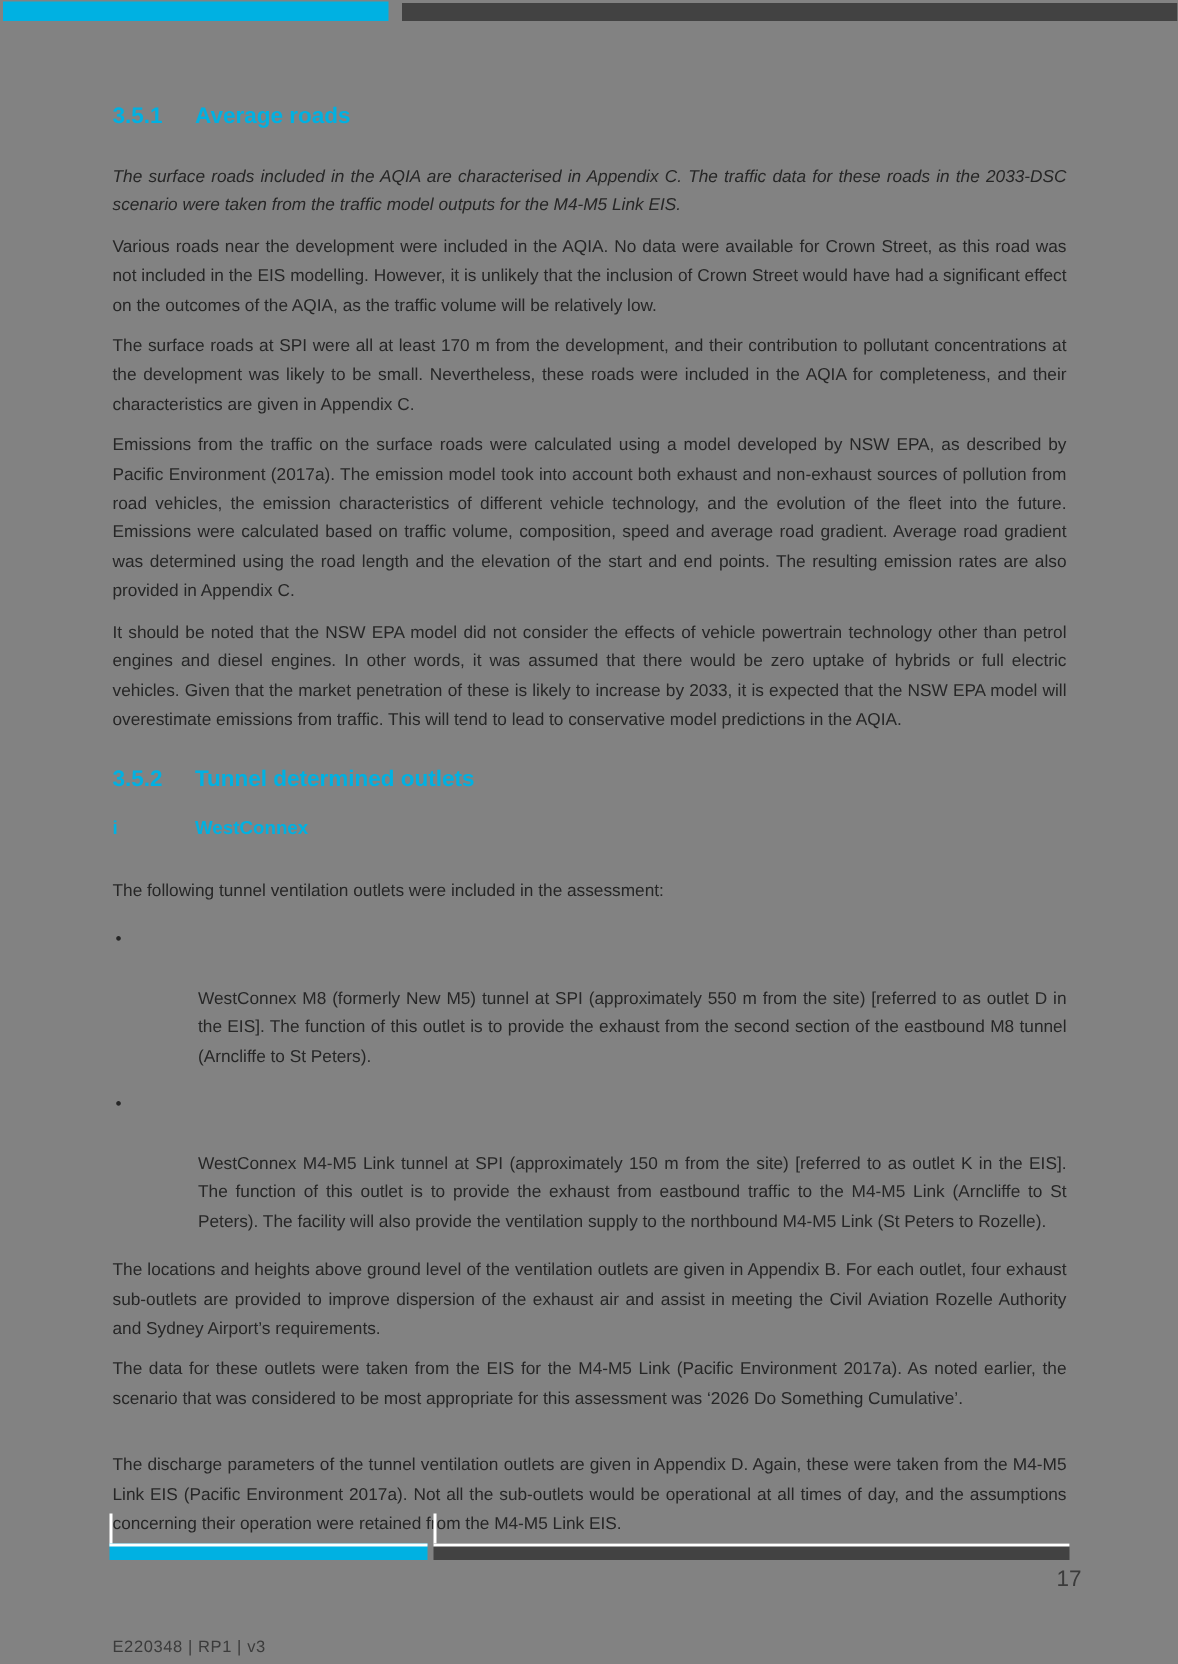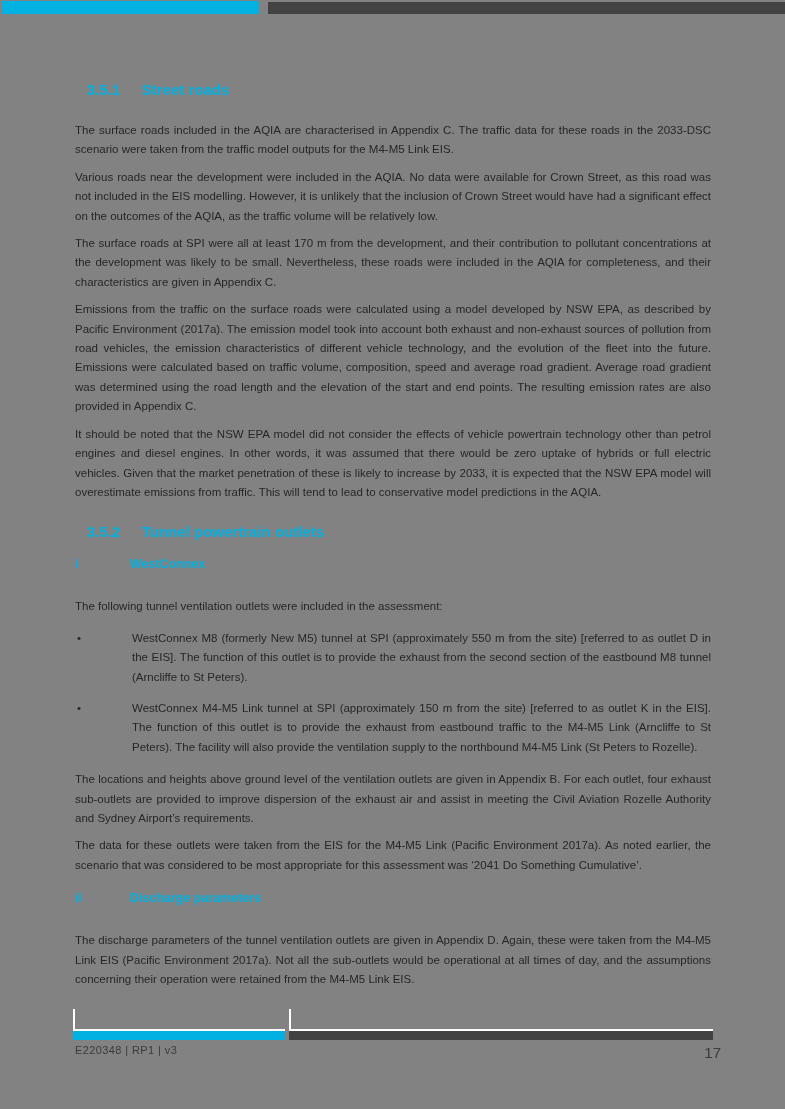--- a/index.html
+++ b/index.html
@@ -16,52 +16,52 @@
   .top-cyan { position: absolute; left: 2px; top: 1px; width: 257px; height: 13px; background: #00b1e2; }
   .top-dark { position: absolute; left: 268px; top: 2px; width: 517px; height: 12px; background: #424242; }
 
   
   .content {
     position: absolute; left: 75px; top: 68px; width: 636px;
     color: #262626; font-size: 11.5px; line-height: 19.4px;
     filter: blur(0.45px);
   }
   h2.sec {
-    margin: 12px; display: flex;
+    margin: 0; display: flex;
     font-size: 15px; line-height: 19px; font-weight: bold;
     color: #00b1e2;
   }
   h2.sec .num { width: 55px; flex: none; }
   h2.sec.later { margin-top: 20px; }
 
   h3.sub {
     margin: 15px 0 0; display: flex;
     font-size: 12.5px; line-height: 16px; font-weight: bold;
     color: #00b1e2;
   }
   h3.sub .num { width: 55px; flex: none; }
 
   p { margin: 8px 0 0; text-align: justify; }
-  p.mt-lg { margin-top: 22px; }
+  p.mt-lg { margin-top: 22px; font-style: italic; }
   p.mt-md { margin-top: 25px; }
   p.after-bullets { margin-top: 13px; }
 
   .bullet { display: flex; margin-top: 12px; }
   .bullet .marker { width: 55px; flex: none; padding-left: 2px; }
-  .bullet .btxt { flex: 1; text-align: justify; }
+  .bullet .btxt { flex: 1; text-align: justify; margin-top: 40px; }
 
   
   .tick { position: absolute; top: 1009px; width: 2px; height: 22px; background: #ffffff; }
   .tick.t1 { left: 73px; }
   .tick.t2 { left: 289px; }
   .fbar { position: absolute; top: 1029px; height: 11px; border-top: 2px solid #ffffff; box-sizing: border-box; }
   .fbar.cyan { left: 73px; width: 212px; background: #00b1e2; }
   .fbar.dark { left: 289px; width: 424px; background: #424242; }
   .footer-ref {
-    position: absolute; left: 75px; top: 1044px;
+    position: absolute; left: 75px; top: 1092px;
     font-size: 11px; color: #3b3b3b; letter-spacing: 0.4px;
     filter: blur(0.45px);
   }
   .page-num {
     position: absolute; right: 64px; top: 1044px;
     font-size: 15px; color: #3b3b3b;
     filter: blur(0.45px);
   }
 </style>
 </head>
@@ -69,57 +69,53 @@
 
 <div class="page">
 
   <div class="top-cyan"></div>
   <div class="top-dark"></div>
 
   <main class="content">
 
     <h2 class="sec">
       <span class="num">3.5.1</span>
-      <span>Street roads</span>
+      <span>Average roads</span>
     </h2>
 
     <p class="mt-lg">The surface roads included in the AQIA are characterised in Appendix C. The traffic data for these roads in the 2033-DSC scenario were taken from the traffic model outputs for the M4-M5 Link EIS.</p>
     <p>Various roads near the development were included in the AQIA. No data were available for Crown Street, as this road was not included in the EIS modelling. However, it is unlikely that the inclusion of Crown Street would have had a significant effect on the outcomes of the AQIA, as the traffic volume will be relatively low.</p>
     <p>The surface roads at SPI were all at least 170 m from the development, and their contribution to pollutant concentrations at the development was likely to be small. Nevertheless, these roads were included in the AQIA for completeness, and their characteristics are given in Appendix C.</p>
     <p>Emissions from the traffic on the surface roads were calculated using a model developed by NSW EPA, as described by Pacific Environment (2017a). The emission model took into account both exhaust and non-exhaust sources of pollution from road vehicles, the emission characteristics of different vehicle technology, and the evolution of the fleet into the future. Emissions were calculated based on traffic volume, composition, speed and average road gradient. Average road gradient was determined using the road length and the elevation of the start and end points. The resulting emission rates are also provided in Appendix C.</p>
     <p>It should be noted that the NSW EPA model did not consider the effects of vehicle powertrain technology other than petrol engines and diesel engines. In other words, it was assumed that there would be zero uptake of hybrids or full electric vehicles. Given that the market penetration of these is likely to increase by 2033, it is expected that the NSW EPA model will overestimate emissions from traffic. This will tend to lead to conservative model predictions in the AQIA.</p>
 
     <h2 class="sec later">
       <span class="num">3.5.2</span>
-      <span>Tunnel powertrain outlets</span>
+      <span>Tunnel determined outlets</span>
     </h2>
 
     <h3 class="sub">
       <span class="num">i</span>
       <span>WestConnex</span>
     </h3>
 
     <p class="mt-md">The following tunnel ventilation outlets were included in the assessment:</p>
 
     <div class="bullet">
       <span class="marker">•</span>
       <span class="btxt">WestConnex M8 (formerly New M5) tunnel at SPI (approximately 550 m from the site) [referred to as outlet D in the EIS]. The function of this outlet is to provide the exhaust from the second section of the eastbound M8 tunnel (Arncliffe to St Peters).</span>
     </div>
     <div class="bullet">
       <span class="marker">•</span>
       <span class="btxt">WestConnex M4-M5 Link tunnel at SPI (approximately 150 m from the site) [referred to as outlet K in the EIS]. The function of this outlet is to provide the exhaust from eastbound traffic to the M4-M5 Link (Arncliffe to St Peters). The facility will also provide the ventilation supply to the northbound M4-M5 Link (St Peters to Rozelle).</span>
     </div>
 
     <p class="after-bullets">The locations and heights above ground level of the ventilation outlets are given in Appendix B. For each outlet, four exhaust sub-outlets are provided to improve dispersion of the exhaust air and assist in meeting the Civil Aviation Rozelle Authority and Sydney Airport’s requirements.</p>
-    <p>The data for these outlets were taken from the EIS for the M4-M5 Link (Pacific Environment 2017a). As noted earlier, the scenario that was considered to be most appropriate for this assessment was ‘2041 Do Something Cumulative’.</p>
+    <p>The data for these outlets were taken from the EIS for the M4-M5 Link (Pacific Environment 2017a). As noted earlier, the scenario that was considered to be most appropriate for this assessment was ‘2026 Do Something Cumulative’.</p>
 
-    <h3 class="sub">
-      <span class="num">ii</span>
-      <span>Discharge parameters</span>
-    </h3>
 
     <p class="mt-md">The discharge parameters of the tunnel ventilation outlets are given in Appendix D. Again, these were taken from the M4-M5 Link EIS (Pacific Environment 2017a). Not all the sub-outlets would be operational at all times of day, and the assumptions concerning their operation were retained from the M4-M5 Link EIS.</p>
 
   </main>
 
   <div class="tick t1"></div>
   <div class="tick t2"></div>
   <div class="fbar cyan"></div>
   <div class="fbar dark"></div>
 

